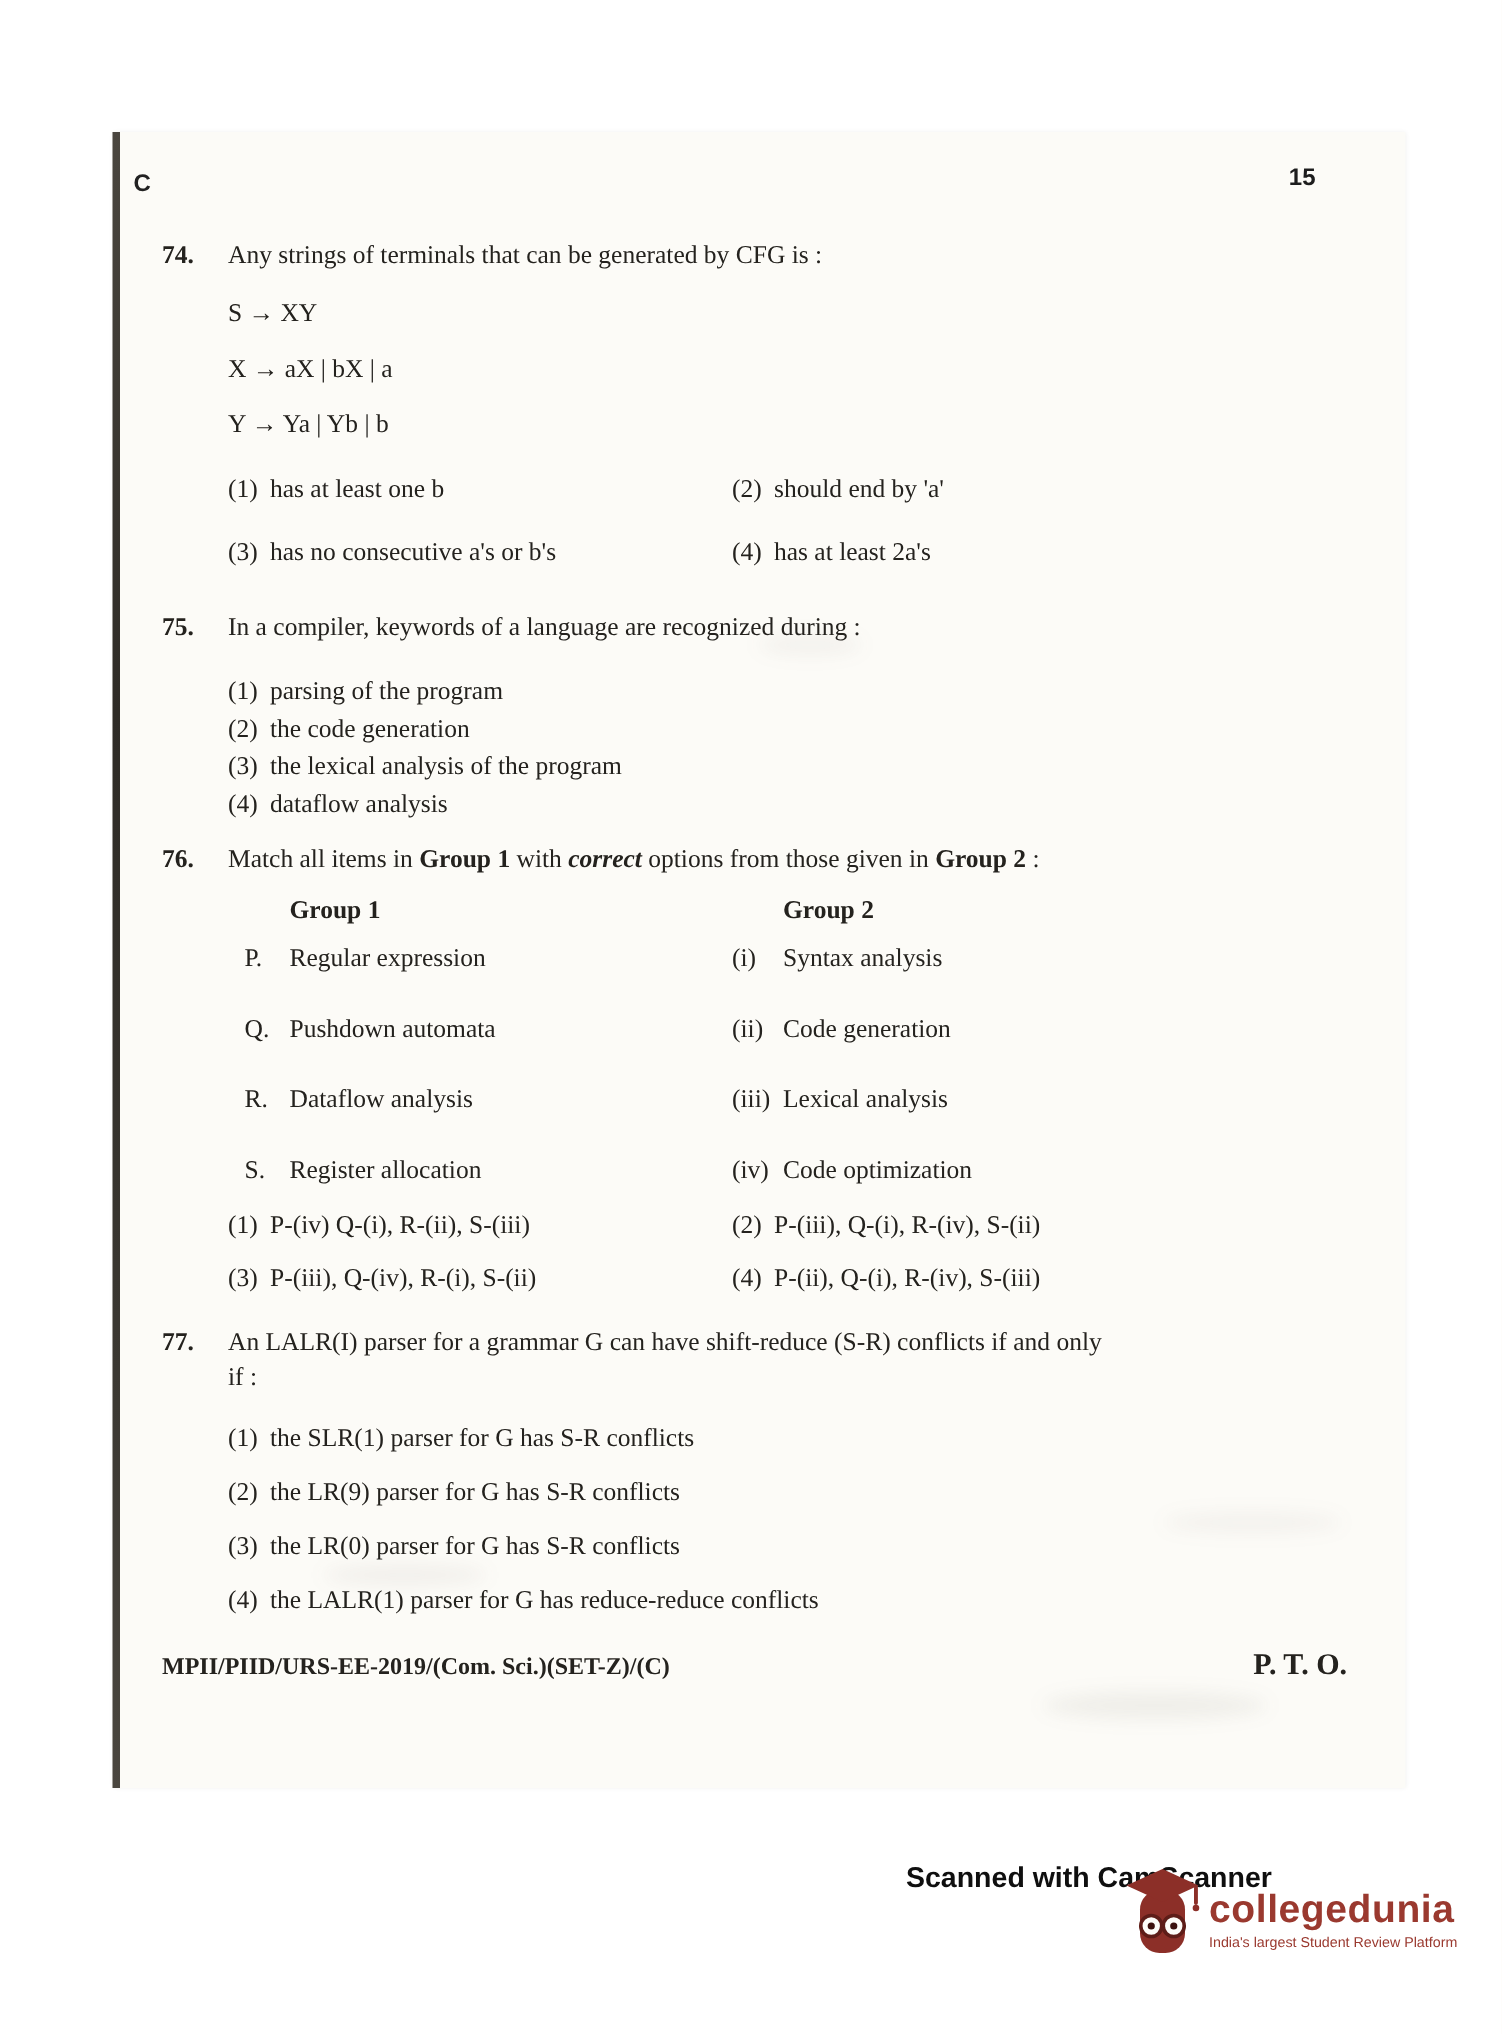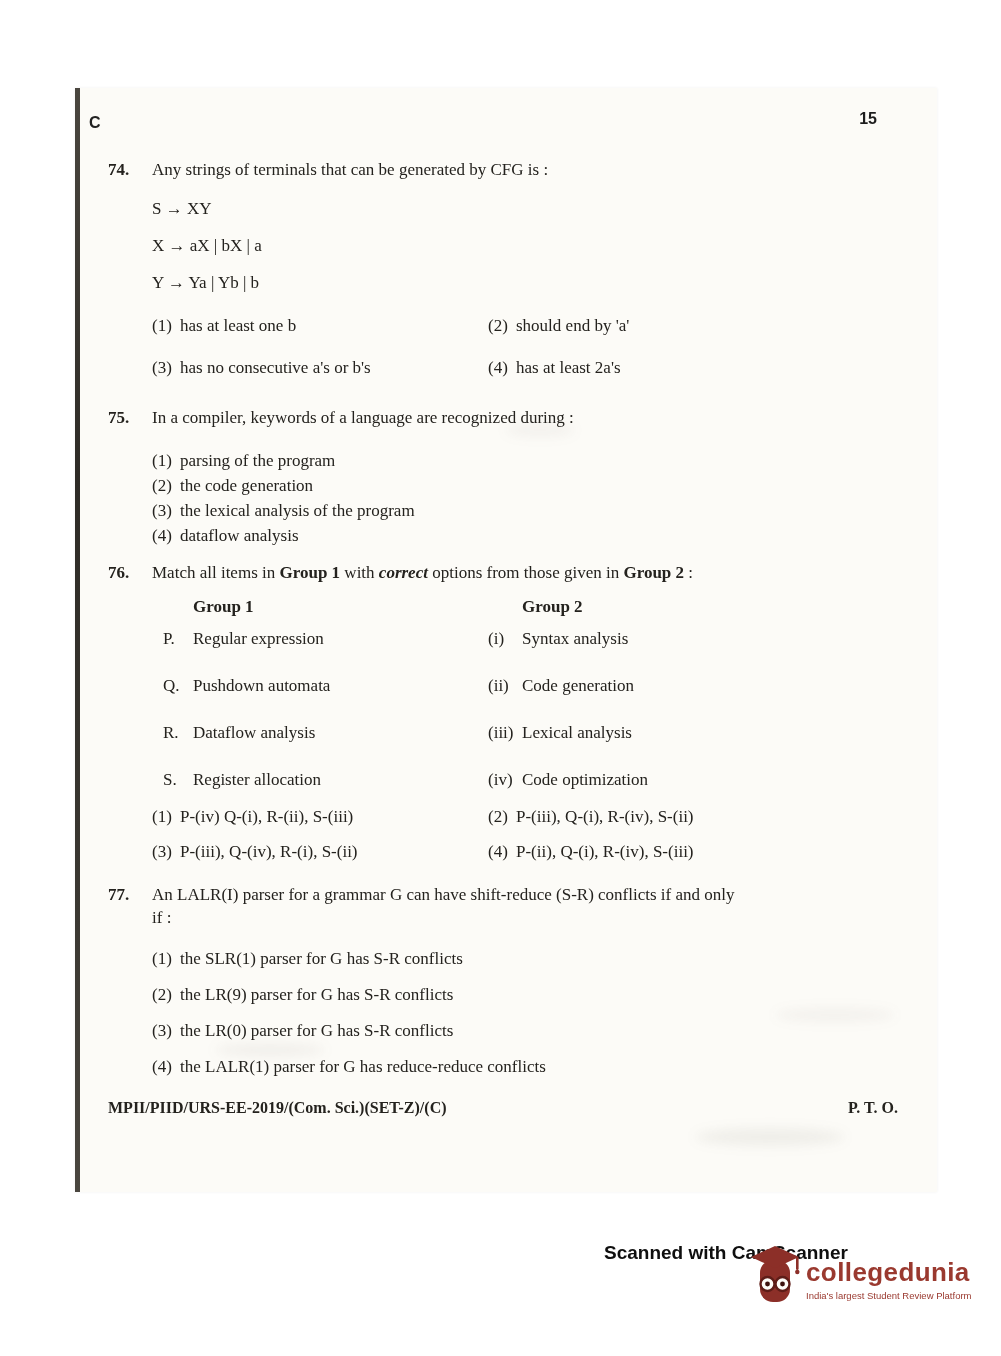--- a/index.html
+++ b/index.html
@@ -75,21 +75,21 @@
   .m-label { display: inline-block; min-width: 30px; }
   .m-right .m-label { min-width: 34px; }
   b.i { font-style: italic; }
 
   
   .paper-footer {
     display: flex; justify-content: space-between; align-items: baseline;
     margin-top: 21px; font-weight: bold;
   }
   .paper-code { font-size: 16px; }
-  .pto { font-size: 16px; }
+  .pto { font-size: 20px; }
 
   
   .scanner-line {
     position: absolute; left: 604px; top: 1242px;
     font-family: "Liberation Sans", sans-serif;
     font-weight: bold; font-size: 19px; color: #0f0f0f;
   }
   .mascot { position: absolute; left: 750px; top: 1246px; width: 50px; height: 64px; }
   .brand-text {
     position: absolute; left: 806px; top: 1258px;

